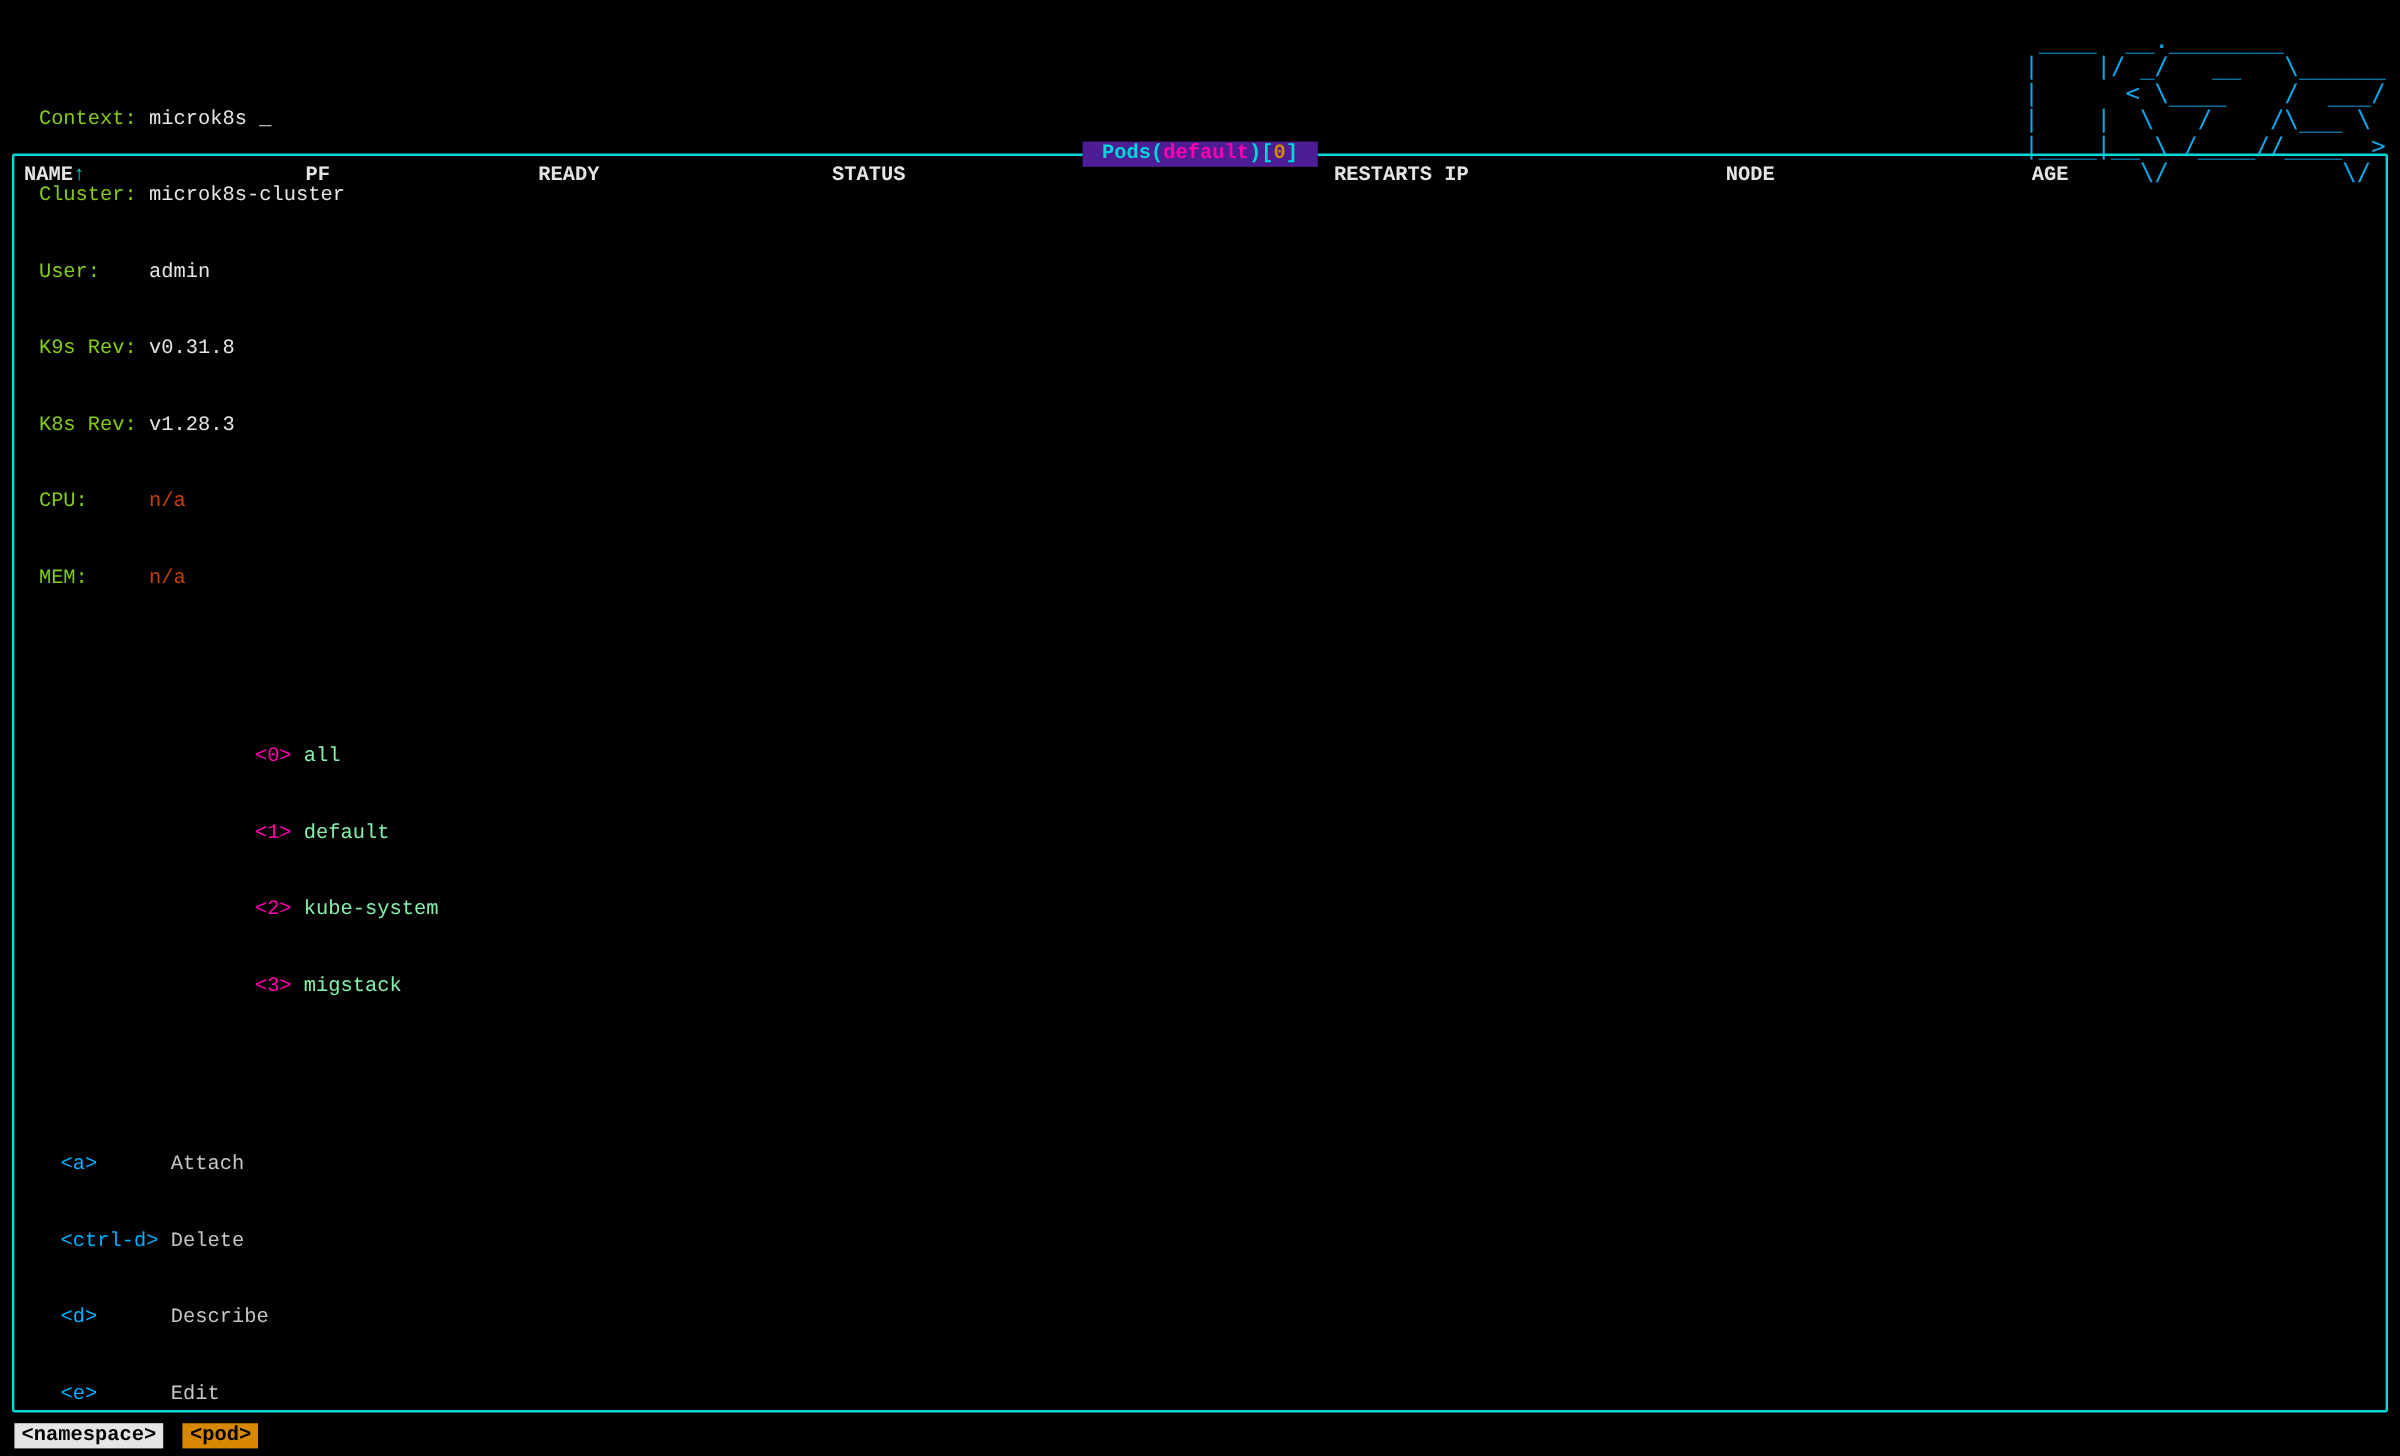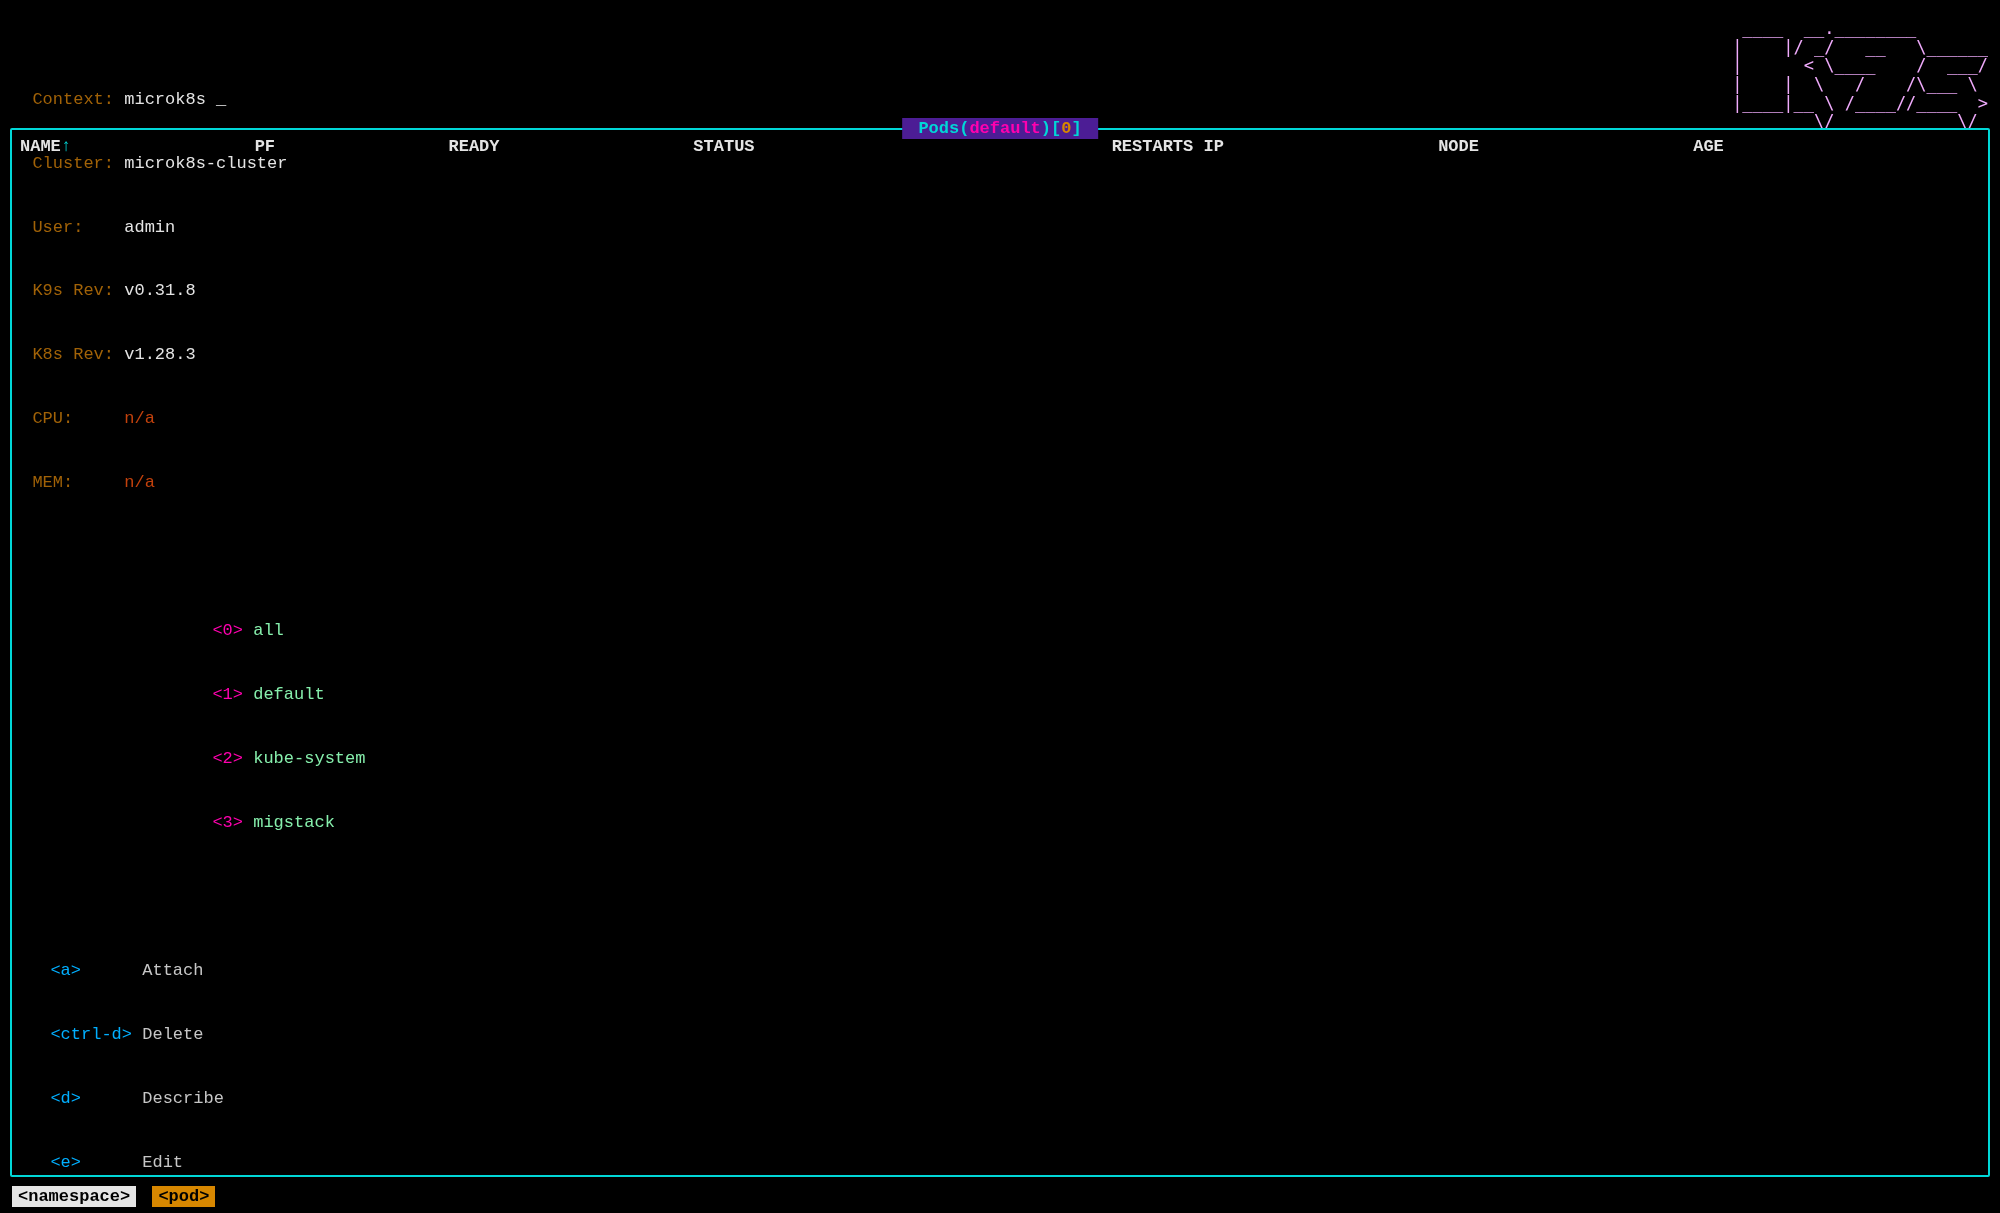--- a/index.html
+++ b/index.html
@@ -11,33 +11,33 @@
     line-height:1.25;
     width:2000px;height:1213px;
     overflow:hidden;
   }
   .orange{color:#c2410c;}
   .header{
     position:absolute;top:4px;left:12px;right:12px;
     white-space:pre;
   }
   .info-col{display:inline-block;vertical-align:top;}
-  .info-col .row span.label{color:#a16207;}
+  .info-col .row span.label{color:#84cc16;}
   .info-col .row span.val{color:#e4e4e4;}
   .ns-col{display:inline-block;vertical-align:top;margin-left:180px;}
   .hint-col{display:inline-block;vertical-align:top;margin-left:18px;}
   .hint-key{color:#00afff;}
   .hint-lbl{color:#c6c6c6;}
   .ns-key{color:#ff00af;}
   .ns-lbl{color:#86efac;margin-top:38px;}
   .logo{
     position:absolute;top:2px;right:12px;
-    color:#f0abfc;
+    color:#0ea5e9;
     white-space:pre;
-    font-size:17px;line-height:1.1;
+    font-size:20px;line-height:1.1;
   }
   .main-frame{
     position:absolute;
     top:128px;left:10px;right:10px;bottom:36px;
     border:2px solid #00d7d7;
     border-radius:2px;
   }
   .frame-title{
     position:absolute;top:-12px;left:50%;transform:translateX(-50%);
     background:#4c1d95;padding:0 6px;

